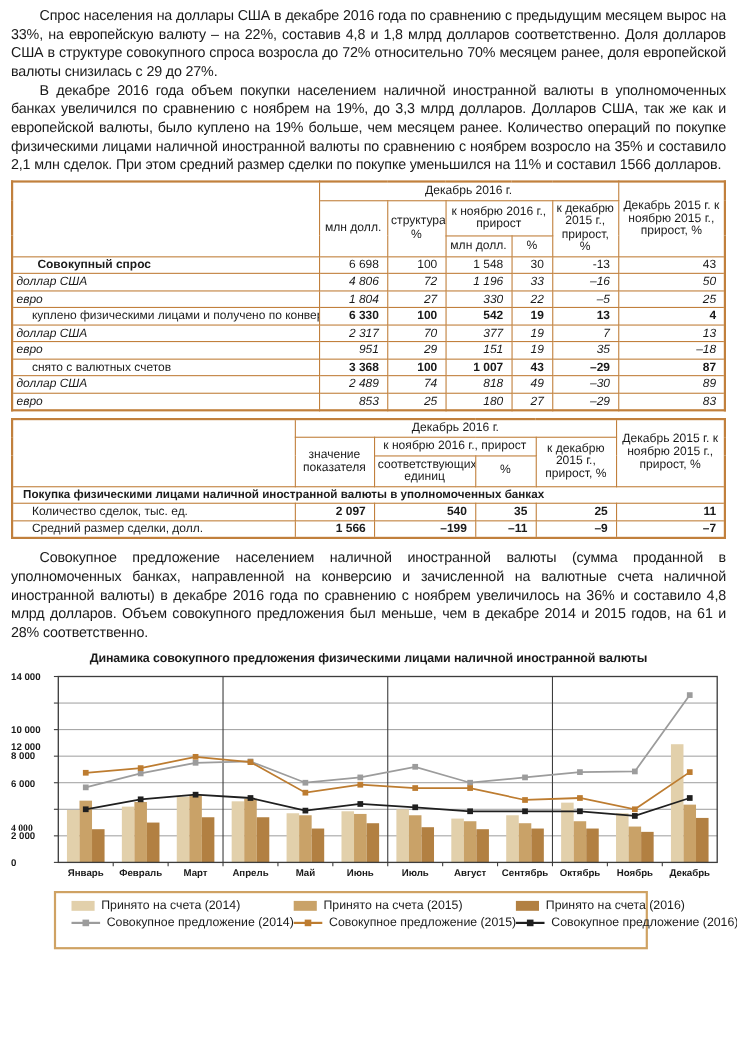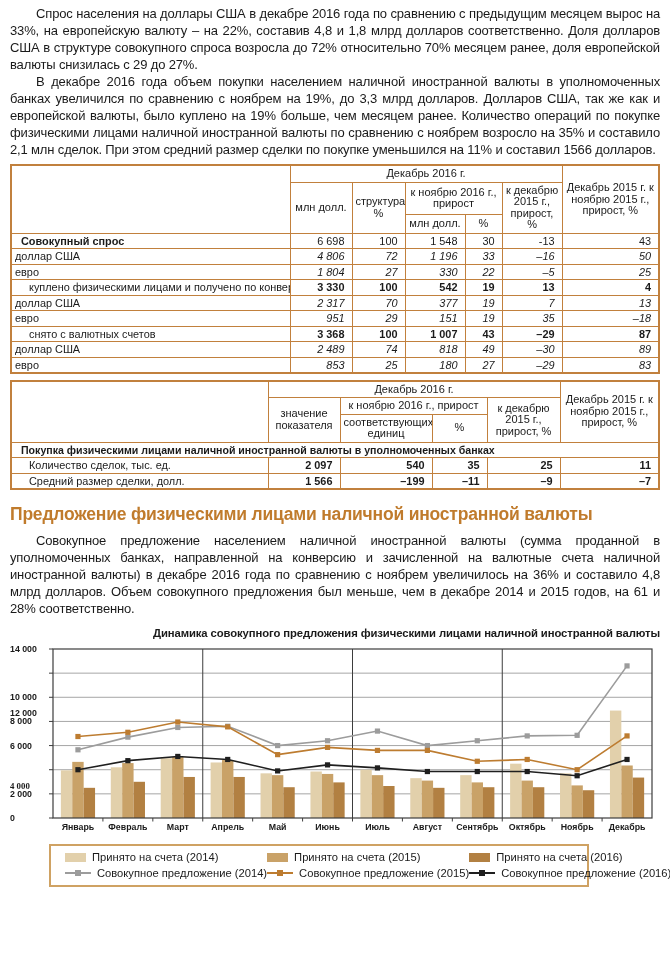--- a/index.html
+++ b/index.html
@@ -25,53 +25,53 @@
   .data-table th, .data-table td {
     border:1px solid #c1803d; overflow:hidden;
   }
   .data-table thead th {
     font-weight:normal; font-size:11px; line-height:11.5px;
     text-align:center; vertical-align:middle; padding:2px 3px;
   }
   .data-table td { font-size:10.9px; height:15.5px; padding:1px 3px; vertical-align:middle; }
   td.val { text-align:right; padding-right:7px; white-space:nowrap; }
   td.lbl { text-align:left; white-space:nowrap; }
-  tr.style-total td.lbl { font-weight:bold; padding-left:9px; }
+  tr.style-total td.lbl { font-weight:bold; padding-left:22px; }
   tr.style-total td.val { font-weight:normal; }
   tr.style-group td.lbl { padding-left:17px; }
   tr.style-group td.val { font-weight:bold; }
-  tr.style-sub td.lbl { }
+  tr.style-sub td.lbl { font-style:italic; }
   tr.style-sub td.val { font-style:italic;padding-left:12px; }
   tr.style-section td { font-weight:bold; padding-left:9px; text-align:left; font-size:10.6px; }
 
   h1.section-heading {
     margin:14px 0 0 0; font-size:17.5px; line-height:20px;
     font-weight:bold; letter-spacing:-0.2px;
   }
 
   .chart-title {
-    margin-top:10px; text-align:right;
+    margin-top:10px; text-align:center;
     font-weight:bold; font-size:11.3px; line-height:13.5px; letter-spacing:-0.1px;
   }
 
   .chart { position:relative; margin-top:5px; height:193px; width:650px; }
   .plot { position:absolute; left:43px; top:4px; width:599px; height:169px; }
   .plot svg { overflow:visible; display:block; }
   .y-label {
     position:absolute; left:0; width:37px; text-align:left;
     font-size:8.8px; font-weight:bold; line-height:10px; white-space:nowrap;
   }
   .x-labels {
     position:absolute; left:43px; top:177px; width:599px; display:flex;
   }
   .x-label { flex:1; text-align:center; font-size:8.8px; font-weight:bold; }
 
   .legend {
     margin:6px 0 0 39px; width:540px;
-    border:2px solid #cfa263; padding:5px 8px 6px 14px;
+    border:2px solid #cfa263; padding:5px 8px 16px 14px;
     display:grid; grid-template-columns:1.02fr 1.05fr 1fr; row-gap:4px;
   }
   .legend-item { display:flex; align-items:center; gap:6px; font-size:11.2px; white-space:nowrap; }
   .swatch-bar { width:21px; height:9px; flex:0 0 21px; }
   .swatch-line { width:26px; height:9px; flex:0 0 26px; position:relative; }
   .swatch-line .ln { position:absolute; left:0; right:0; top:3.5px; height:2px; }
   .swatch-line .mk { position:absolute; left:10px; top:1.5px; width:6px; height:6px; }
 </style>
 </head>
 <body>
@@ -131,21 +131,21 @@
           <td class="lbl">евро</td>
           <td class="val">1 804</td>
           <td class="val">27</td>
           <td class="val">330</td>
           <td class="val">22</td>
           <td class="val">–5</td>
           <td class="val">25</td>
         </tr>
         <tr class="style-group">
           <td class="lbl">куплено физическими лицами и получено по конверсии</td>
-          <td class="val">3 330</td>
+          <td class="val">6 330</td>
           <td class="val">100</td>
           <td class="val">542</td>
           <td class="val">19</td>
           <td class="val">13</td>
           <td class="val">4</td>
         </tr>
         <tr class="style-sub">
           <td class="lbl">доллар США</td>
           <td class="val">2 317</td>
           <td class="val">70</td>
@@ -235,21 +235,20 @@
           <td class="lbl">Средний размер сделки, долл.</td>
           <td class="val">1 566</td>
           <td class="val">–199</td>
           <td class="val">–11</td>
           <td class="val">–9</td>
           <td class="val">–7</td>
         </tr>
       </tbody>
   </table>
 
-  <h1 class="section-heading" style="color: rgb(192, 123, 44);">Предложение физическими лицами наличной иностранной валюты</h1>
 
   <p class="body-text spaced">Совокупное предложение населением наличной иностранной валюты (сумма проданной в уполномоченных банках, направленной на конверсию и зачисленной на валютные счета наличной иностранной валюты) в декабре 2016 года по сравнению с ноябрем увеличилось на 36% и составило 4,8 млрд долларов. Объем совокупного предложения был меньше, чем в декабре 2014 и 2015 годов, на 61 и 28% соответственно.</p>
 
   <div class="chart-title">
     <div>Динамика совокупного предложения физическими лицами наличной иностранной валюты</div>
   </div>
 
   <div class="chart" id="chart">
     <div class="plot">
       <svg id="plot-svg" width="599" height="169" viewBox="0 0 599 169" xmlns="http://www.w3.org/2000/svg">

